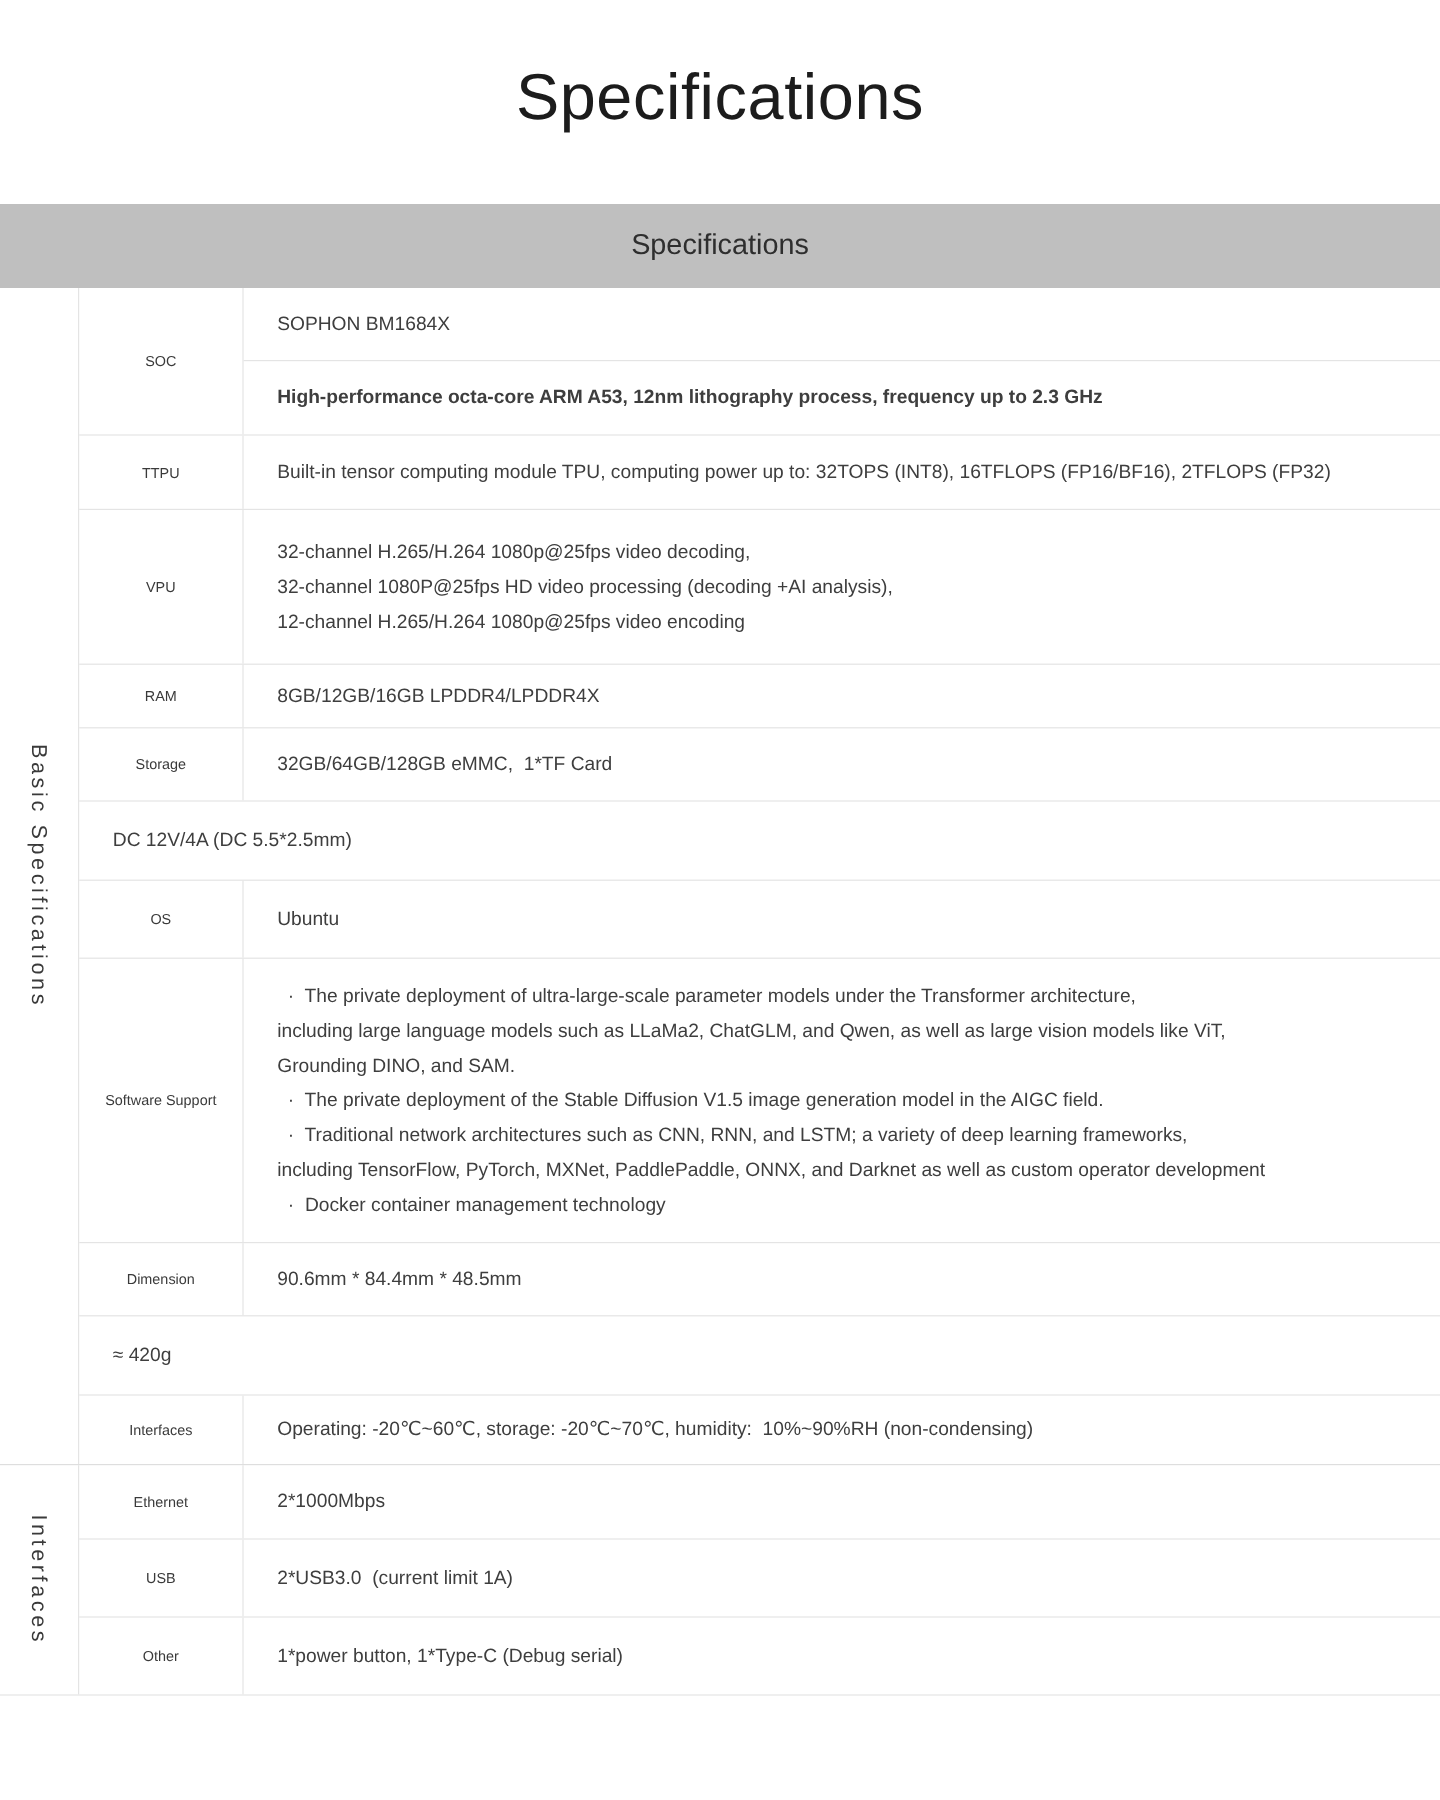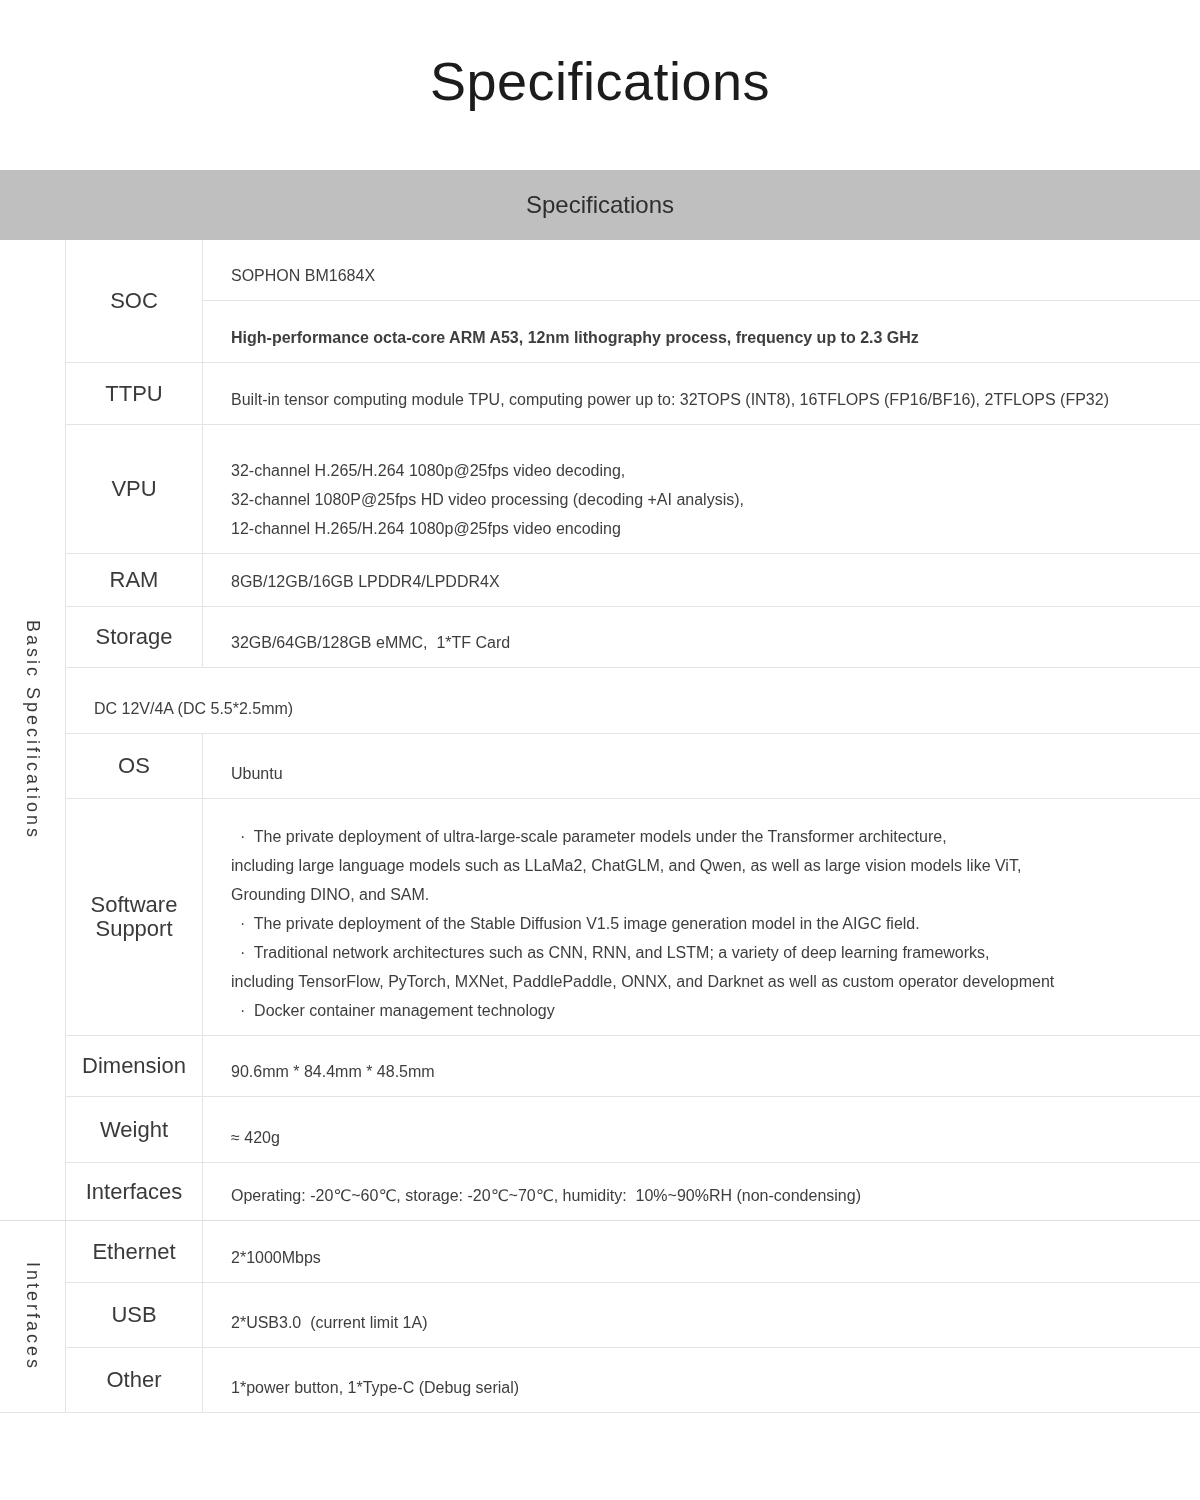--- a/index.html
+++ b/index.html
@@ -73,28 +73,28 @@
 
   .label-cell {
     width: 137px;
     flex: 0 0 137px;
     border-right: 1px solid #e4e4e4;
     display: flex;
     align-items: center;
     justify-content: center;
     text-align: center;
     padding: 6px 12px;
-    font-size: 22px;
+    font-size: 12px;
     color: #3a3a3a;
     line-height: 24px;
   }
   .value-cell {
     flex: 1 1 auto;
     display: flex;
-    align-items: flex-end;
+    align-items: center;
     padding: 10px 14px 10px 28px;
     font-size: 16px;
     line-height: 29px;
     color: #3e3e3e;
     white-space: pre-wrap;
   }
   .value-stack {
     flex: 1 1 auto;
     display: flex;
     flex-direction: column;
@@ -216,23 +216,20 @@
         <div class="row">
           <div class="label-cell">
             <span>Dimension</span>
           </div>
           <div class="value-cell mh-60">
             <span>90.6mm * 84.4mm * 48.5mm</span>
           </div>
         </div>
 
         <div class="row">
-          <div class="label-cell">
-            <span>Weight</span>
-          </div>
           <div class="value-cell mh-65">
             <span>≈ 420g</span>
           </div>
         </div>
 
         <div class="row">
           <div class="label-cell">
             <span>Interfaces</span>
           </div>
           <div class="value-cell mh-57">

